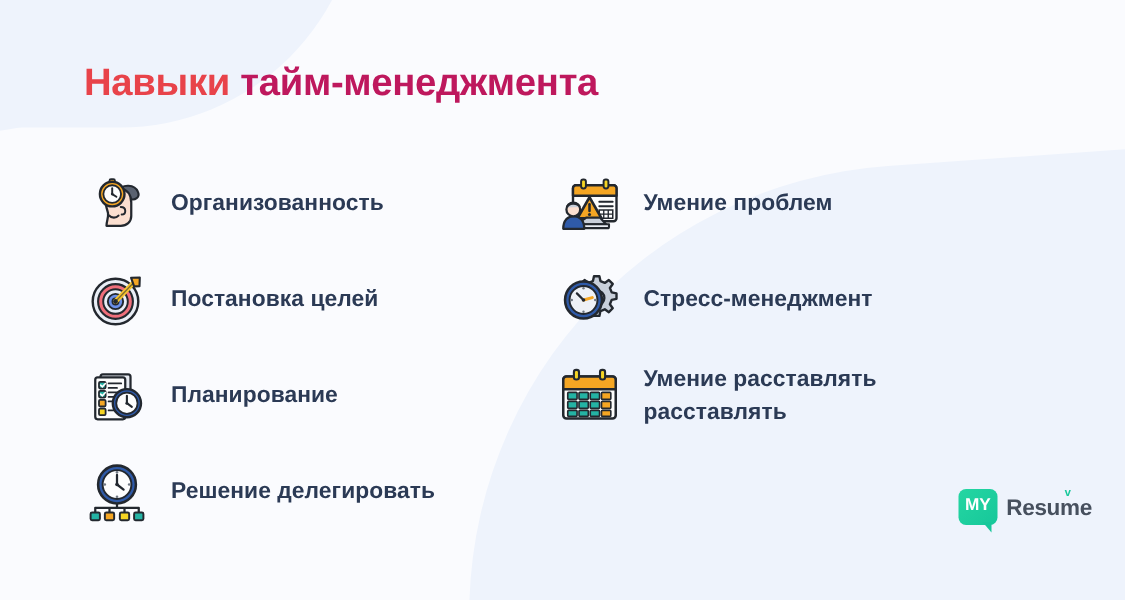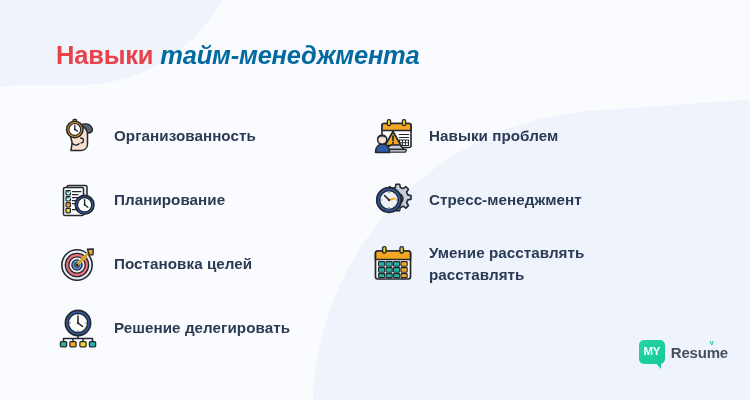--- a/index.html
+++ b/index.html
@@ -63,21 +63,21 @@
   }
 
   #page-title {
     font-size: 25.5px;
     font-weight: bold;
     letter-spacing: -0.2px;
     line-height: 1.2;
     white-space: nowrap;
   }
   .title-accent { color: #e8434a; margin-top: 11px; }
-  .title-rest   { color: #0369a1; font-style: italic; }
+  .title-rest   { color: #be185d; }
 
   #skills-grid {
     margin-top: 33px;
     display: grid;
     grid-template-columns: 305px 1fr;
     column-gap: 10px;
     row-gap: 0px;
   }
   .skill-col { display: flex; flex-direction: column; }
 
@@ -102,21 +102,21 @@
     color: #2b3a55;
     line-height: 1.42;
     letter-spacing: 0.05px;
   }
   .two-line { max-width: 190px; }
 
   
   #logo {
     position: absolute;
     right: 22px;
-    bottom: 36px;
+    bottom: 50px;
     z-index: 3;
     display: flex;
     align-items: flex-start;
     gap: 6px;
   }
   #logo-mark {
     position: relative;
     width: 26px;
     height: 24px;
     background: linear-gradient(135deg, #25d6a2 0%, #16c79a 100%);
@@ -198,20 +198,40 @@
             <path d="M18.8 15.4 L18.8 11.4 M18.8 15.4 L21.6 17.2" stroke="#23282f" stroke-width="1.3" stroke-linecap="round"></path>
             <circle cx="18.8" cy="15.4" r="0.9" fill="#23282f"></circle>
           </svg>
         </span>
         <span class="skill-label">Организованность</span>
       </div>
 
       <div class="skill-item">
         <span class="skill-icon">
           <svg width="44" height="44" viewBox="0 0 44 44">
+            <circle cx="21" cy="23" r="15.2" fill="#e9eef6" stroke="#23282f" stroke-width="1.6"></circle>
+            <circle cx="21" cy="23" r="11.6" fill="#ef6f7b" stroke="#23282f" stroke-width="1.4"></circle>
+            <circle cx="21" cy="23" r="8.2" fill="#e9eef6" stroke="#23282f" stroke-width="1.3"></circle>
+            <circle cx="21" cy="23" r="5.1" fill="#6b8fe8" stroke="#23282f" stroke-width="1.3"></circle>
+            <circle cx="21" cy="23" r="2.1" fill="#e9eef6" stroke="#23282f" stroke-width="1.1"></circle>
+
+            <path d="M21 23 L34 9.5" stroke="#f5c430" stroke-width="3.2" stroke-linecap="round"></path>
+            <path d="M21 23 L34 9.5" stroke="#23282f" stroke-width="0.9" stroke-linecap="round" fill="none" opacity="0.55"></path>
+
+            <circle cx="21" cy="23" r="1.6" fill="#23282f"></circle>
+
+            <path d="M31.4 7.2 L37.2 7 L37 12.8 L33.4 12.9 Z" fill="#f5a623" stroke="#23282f" stroke-width="1.4" stroke-linejoin="round"></path>
+          </svg>
+        </span>
+        <span class="skill-label">Постановка целей</span>
+      </div>
+
+      <div class="skill-item">
+        <span class="skill-icon">
+          <svg width="44" height="44" viewBox="0 0 44 44">
 
             <rect x="11" y="7.5" width="20" height="28" rx="1.6" fill="#e9edf4" stroke="#23282f" stroke-width="1.5"></rect>
 
             <rect x="7.5" y="9.5" width="20" height="28" rx="1.6" fill="#fdfdfd" stroke="#23282f" stroke-width="1.5"></rect>
 
             <rect x="10" y="12.6" width="4.4" height="4.4" rx="0.8" fill="#24b3a4" stroke="#23282f" stroke-width="1.2"></rect>
             <path d="M11.1 14.8 l1.1 1.1 l2.1 -2.2" stroke="#fff" stroke-width="1.1" fill="none" stroke-linecap="round"></path>
             <rect x="10" y="18.6" width="4.4" height="4.4" rx="0.8" fill="#24b3a4" stroke="#23282f" stroke-width="1.2"></rect>
             <path d="M11.1 20.8 l1.1 1.1 l2.1 -2.2" stroke="#fff" stroke-width="1.1" fill="none" stroke-linecap="round"></path>
             <rect x="10" y="24.6" width="4.4" height="4.4" rx="0.8" fill="#f5a623" stroke="#23282f" stroke-width="1.2"></rect>
@@ -219,40 +239,20 @@
 
             <path d="M16.4 13.6 h8.4 M16.4 16.6 h5.6 M16.4 19.6 h8.4 M16.4 22.6 h5.6 M16.4 25.6 h8.4 M16.4 31.6 h5.6" stroke="#23282f" stroke-width="1.2" stroke-linecap="round"></path>
 
             <circle cx="28.6" cy="26.8" r="9.4" fill="#2f5aa8" stroke="#23282f" stroke-width="1.6"></circle>
             <circle cx="28.6" cy="26.8" r="7.1" fill="#fdfdfd" stroke="#23282f" stroke-width="1.2"></circle>
             <path d="M28.6 26.8 L28.6 21.8 M28.6 26.8 L31.9 29.2" stroke="#23282f" stroke-width="1.4" stroke-linecap="round"></path>
             <circle cx="28.6" cy="26.8" r="1" fill="#23282f"></circle>
           </svg>
         </span>
         <span class="skill-label">Планирование</span>
-      </div>
-
-      <div class="skill-item">
-        <span class="skill-icon">
-          <svg width="44" height="44" viewBox="0 0 44 44">
-            <circle cx="21" cy="23" r="15.2" fill="#e9eef6" stroke="#23282f" stroke-width="1.6"></circle>
-            <circle cx="21" cy="23" r="11.6" fill="#ef6f7b" stroke="#23282f" stroke-width="1.4"></circle>
-            <circle cx="21" cy="23" r="8.2" fill="#e9eef6" stroke="#23282f" stroke-width="1.3"></circle>
-            <circle cx="21" cy="23" r="5.1" fill="#6b8fe8" stroke="#23282f" stroke-width="1.3"></circle>
-            <circle cx="21" cy="23" r="2.1" fill="#e9eef6" stroke="#23282f" stroke-width="1.1"></circle>
-
-            <path d="M21 23 L34 9.5" stroke="#f5c430" stroke-width="3.2" stroke-linecap="round"></path>
-            <path d="M21 23 L34 9.5" stroke="#23282f" stroke-width="0.9" stroke-linecap="round" fill="none" opacity="0.55"></path>
-
-            <circle cx="21" cy="23" r="1.6" fill="#23282f"></circle>
-
-            <path d="M31.4 7.2 L37.2 7 L37 12.8 L33.4 12.9 Z" fill="#f5a623" stroke="#23282f" stroke-width="1.4" stroke-linejoin="round"></path>
-          </svg>
-        </span>
-        <span class="skill-label">Постановка целей</span>
       </div>
 
       <div class="skill-item">
         <span class="skill-icon">
           <svg width="44" height="44" viewBox="0 0 44 44">
 
             <path d="M22 28.5 L22 32.5 M7.5 32.5 L36.5 32.5 M7.5 32.5 L7.5 36 M17 32.5 L17 36 M27 32.5 L27 36 M36.5 32.5 L36.5 36" stroke="#23282f" stroke-width="1.5" stroke-linecap="round" fill="none"></path>
 
             <rect x="4.4" y="35.6" width="6.2" height="5.2" rx="1" fill="#24b3a4" stroke="#23282f" stroke-width="1.3"></rect>
             <rect x="13.9" y="35.6" width="6.2" height="5.2" rx="1" fill="#f5a623" stroke="#23282f" stroke-width="1.3"></rect>
@@ -296,21 +296,21 @@
             <circle cx="22" cy="29" r="1.05" fill="#23282f"></circle>
 
             <path d="M13 35.5 L20 31 L29 31 L33 35.5 Z" fill="#c8cfda" stroke="#23282f" stroke-width="1.5" stroke-linejoin="round"></path>
             <path d="M11 35.5 h24 v1.6 a1 1 0 0 1 -1 1 h-22 a1 1 0 0 1 -1 -1 Z" fill="#e9edf4" stroke="#23282f" stroke-width="1.4" stroke-linejoin="round"></path>
 
             <path d="M4.5 38.5 c0 -5.5 3 -8.5 7 -8.5 c4 0 7 3 7 8.5 Z" fill="#2f5aa8" stroke="#23282f" stroke-width="1.5" stroke-linejoin="round"></path>
             <circle cx="11.2" cy="25.6" r="4.6" fill="#fbdfd0" stroke="#23282f" stroke-width="1.5"></circle>
             <path d="M6.9 24.4 c1 -3.4 7 -3.6 8.6 -0.4" fill="#c8cfda" stroke="#23282f" stroke-width="1.4" stroke-linejoin="round"></path>
           </svg>
         </span>
-        <span class="skill-label">Навыки проблем</span>
+        <span class="skill-label">Умение проблем</span>
       </div>
 
       <div class="skill-item">
         <span class="skill-icon">
           <svg width="44" height="44" viewBox="0 0 44 44">
 
             <g stroke="#23282f" stroke-width="1.6" stroke-linejoin="round">
               <path fill="#c8cfda" d="M25 6.2 l3.6 0 l0.7 3.2 l2.9 1.2 l2.7 -1.9 l2.6 2.6 l-1.9 2.7 l1.2 2.9 l3.2 0.7 l0 3.6 l-3.2 0.7 l-1.2 2.9 l1.9 2.7 l-2.6 2.6 l-2.7 -1.9 l-2.9 1.2 l-0.7 3.2 l-3.6 0 l-0.7 -3.2 l-2.9 -1.2 l-2.7 1.9 l-2.6 -2.6 l1.9 -2.7 l-1.2 -2.9 l-3.2 -0.7 l0 -3.6 l3.2 -0.7 l1.2 -2.9 l-1.9 -2.7 l2.6 -2.6 l2.7 1.9 l2.9 -1.2 Z"></path>
               <circle cx="26.8" cy="20.7" r="5.1" fill="#fdfdfd"></circle>
             </g>

